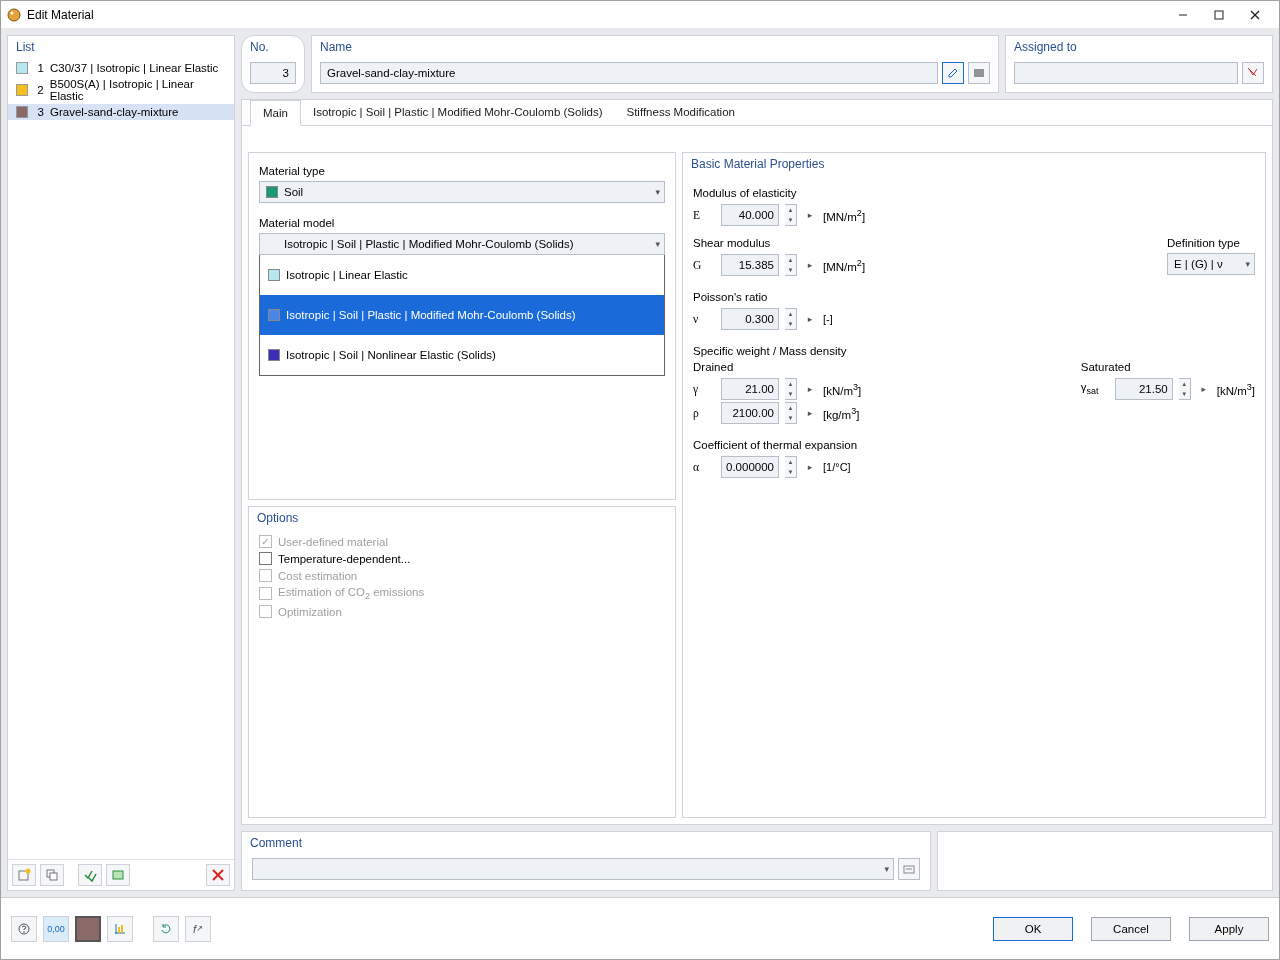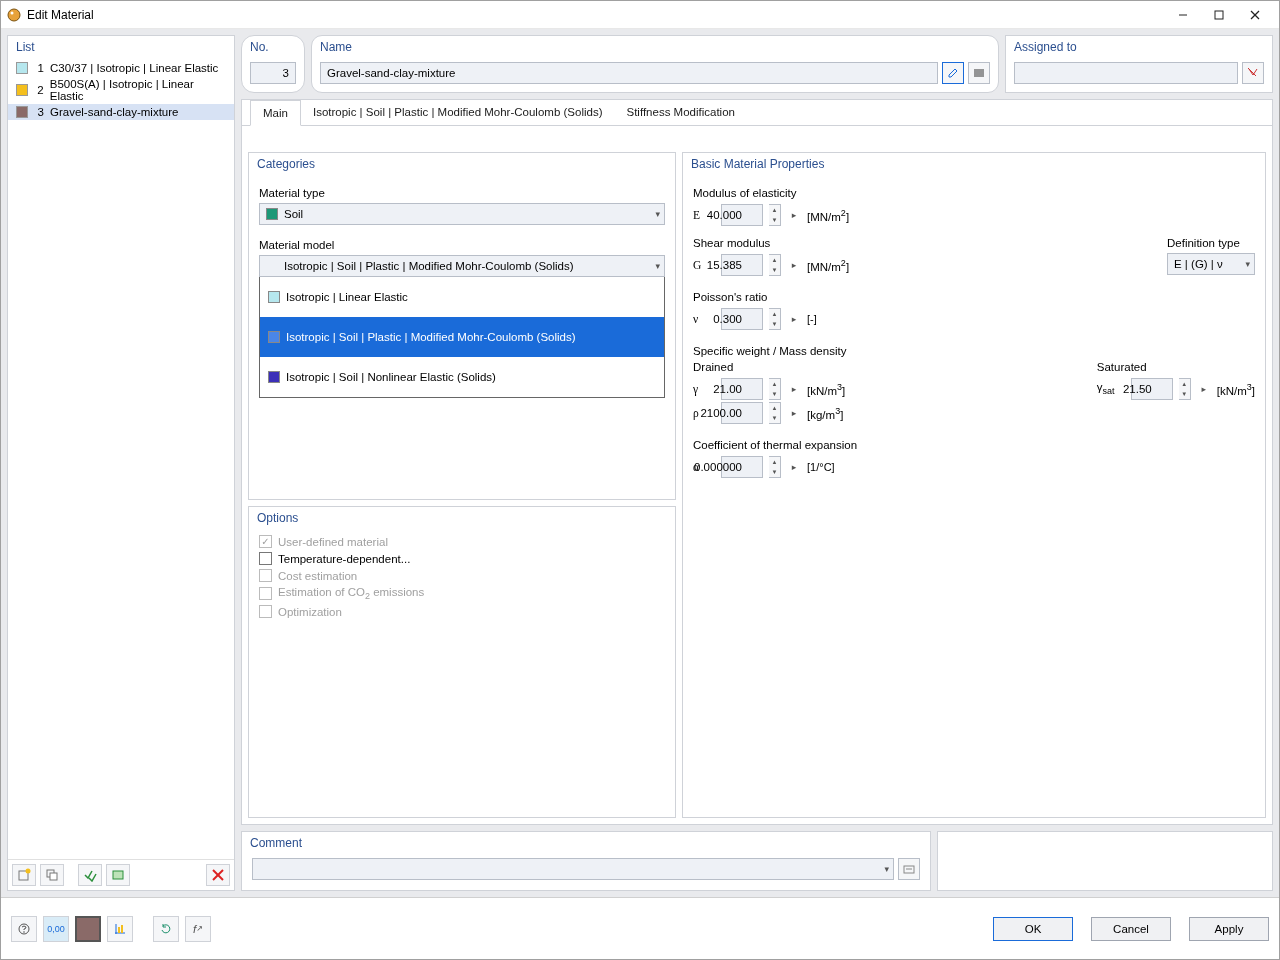--- a/index.html
+++ b/index.html
@@ -16,21 +16,21 @@
   .list-box { padding: 2px 0; }
   .list-item { display: flex; align-items: center; padding: 2px 8px; gap: 6px; cursor: pointer; }
   .list-item .swatch { width: 12px; height: 12px; border: 1px solid #999; flex-shrink: 0; }
   .list-item .num { width: 10px; text-align: right; }
   .list-item.selected { background: #d7e2f4; }
   .list-foot { display: flex; align-items: center; gap: 4px; padding: 4px; background: #ffffff; border-top: 1px solid #e0e0e0; }
   .icon-btn { width: 24px; height: 22px; border: 1px solid #cfd2d8; background: #f5f6f8; display: flex; align-items: center; justify-content: center; cursor: pointer; }
   .right-stack { flex: 1; display: flex; flex-direction: column; gap: 6px; min-height: 0; }
   .header-row { display: flex; gap: 6px; }
   .header-no { width: 64px; border-radius: 13px; }
-  .header-name { flex: 1; border-radius: 11px; }
+  .header-name { flex: 1; }
   .header-assigned { width: 268px; }
   .card-body { padding: 4px 8px 8px 8px; }
   .field-row { display: flex; align-items: center; gap: 4px; }
   .text-input { flex: 1; height: 22px; border: 1px solid #b8bec8; background: #eef1f6; padding: 0 6px; }
   .num-input { width: 56px; height: 22px; border: 1px solid #b8bec8; background: #eef1f6; padding: 0 6px; text-align: right; }
   .tiny-btn { width: 22px; height: 22px; border: 1px solid #b8bec8; background: #f5f6f8; display: flex; align-items: center; justify-content: center; cursor: pointer; }
   .tabs { display: flex; gap: 0; border-bottom: 1px solid #cfd2d8; padding-left: 8px; }
   .tab { padding: 6px 12px 6px 12px; color: #1a1a1a; cursor: pointer; }
   .tab.active { background: #ffffff; border: 1px solid #cfd2d8; border-bottom: 1px solid #ffffff; margin-bottom: -1px; }
   .main-grid { flex: 1; display: flex; gap: 6px; min-height: 0; }
@@ -58,21 +58,21 @@
   .spin { flex:1; display:flex; align-items:center; justify-content:center; font-size:6px; color:#555;}
   .menu-btn { width: 14px; height: 22px; display:flex; align-items:center; justify-content:center; color:#555; font-size:9px; cursor:pointer; }
   .comment-card { height: 60px; background:#fff; border:1px solid #cfd2d8; display:flex; flex-direction:column; }
   .comment-body { padding:4px 10px; display:flex; align-items:center; gap:4px;}
   .preview3d { width: 336px; background:#fff; border:1px solid #cfd2d8; }
   .footer { height: 62px; display:flex; align-items:center; padding:0 10px; background:#ffffff; border-top:1px solid #d0d0d0; gap:6px;}
   .footer-btn { width:26px; height:26px; border:1px solid #cfd2d8; background:#f5f6f8; display:flex; align-items:center; justify-content:center; cursor:pointer; }
   .footer-spacer { flex:1; }
   .dlg-btn { width: 80px; height: 24px; border: 1px solid #9fa5b0; background:#f0f1f3; cursor:pointer; display:flex; align-items:center; justify-content:center; }
   .dlg-btn.primary { border: 1.5px solid #1a6bd9; }
-  .value-box { width: 36px; height:22px; border:1px solid #b8bec8; background:#eef1f6; text-align:right; padding:0 20px; display:flex; align-items:center; justify-content:flex-end;}
+  .value-box { width: 58px; height:22px; border:1px solid #b8bec8; background:#eef1f6; text-align:right; padding:0 4px; display:flex; align-items:center; justify-content:flex-end;}
   .sup { font-size: 9px; vertical-align: super; }
   .sub { font-size: 9px; vertical-align: sub; }
   .def-combo { width: 88px; }
   .two-col-props { display:flex; gap:30px; }
 </style>
 </head>
 <body>
 
 <div class="window">
 
@@ -205,21 +205,20 @@
         <div class="tabs">
           <div class="tab active">Main</div>
           <div class="tab">Isotropic | Soil | Plastic | Modified Mohr-Coulomb (Solids)</div>
           <div class="tab">Stiffness Modification</div>
         </div>
 
         <div class="main-grid" style="padding:6px;">
 
           <div class="main-col left-main">
             <div class="cat-card" style="flex:0 0 auto; min-height:348px;">
-              <div class="section-label">Categories</div>
               <div class="section-body">
                 <div class="field-label">Material type</div>
                 <div class="combo">
                   <span class="swatch-sm" style="background:#1d9877"></span>
                   <span>Soil</span>
                   <span class="arrow">▾</span>
                 </div>
                 <div class="field-label" style="margin-top:14px;">Material model</div>
                 <div class="combo">
                   <span style="width:18px;"></span>

